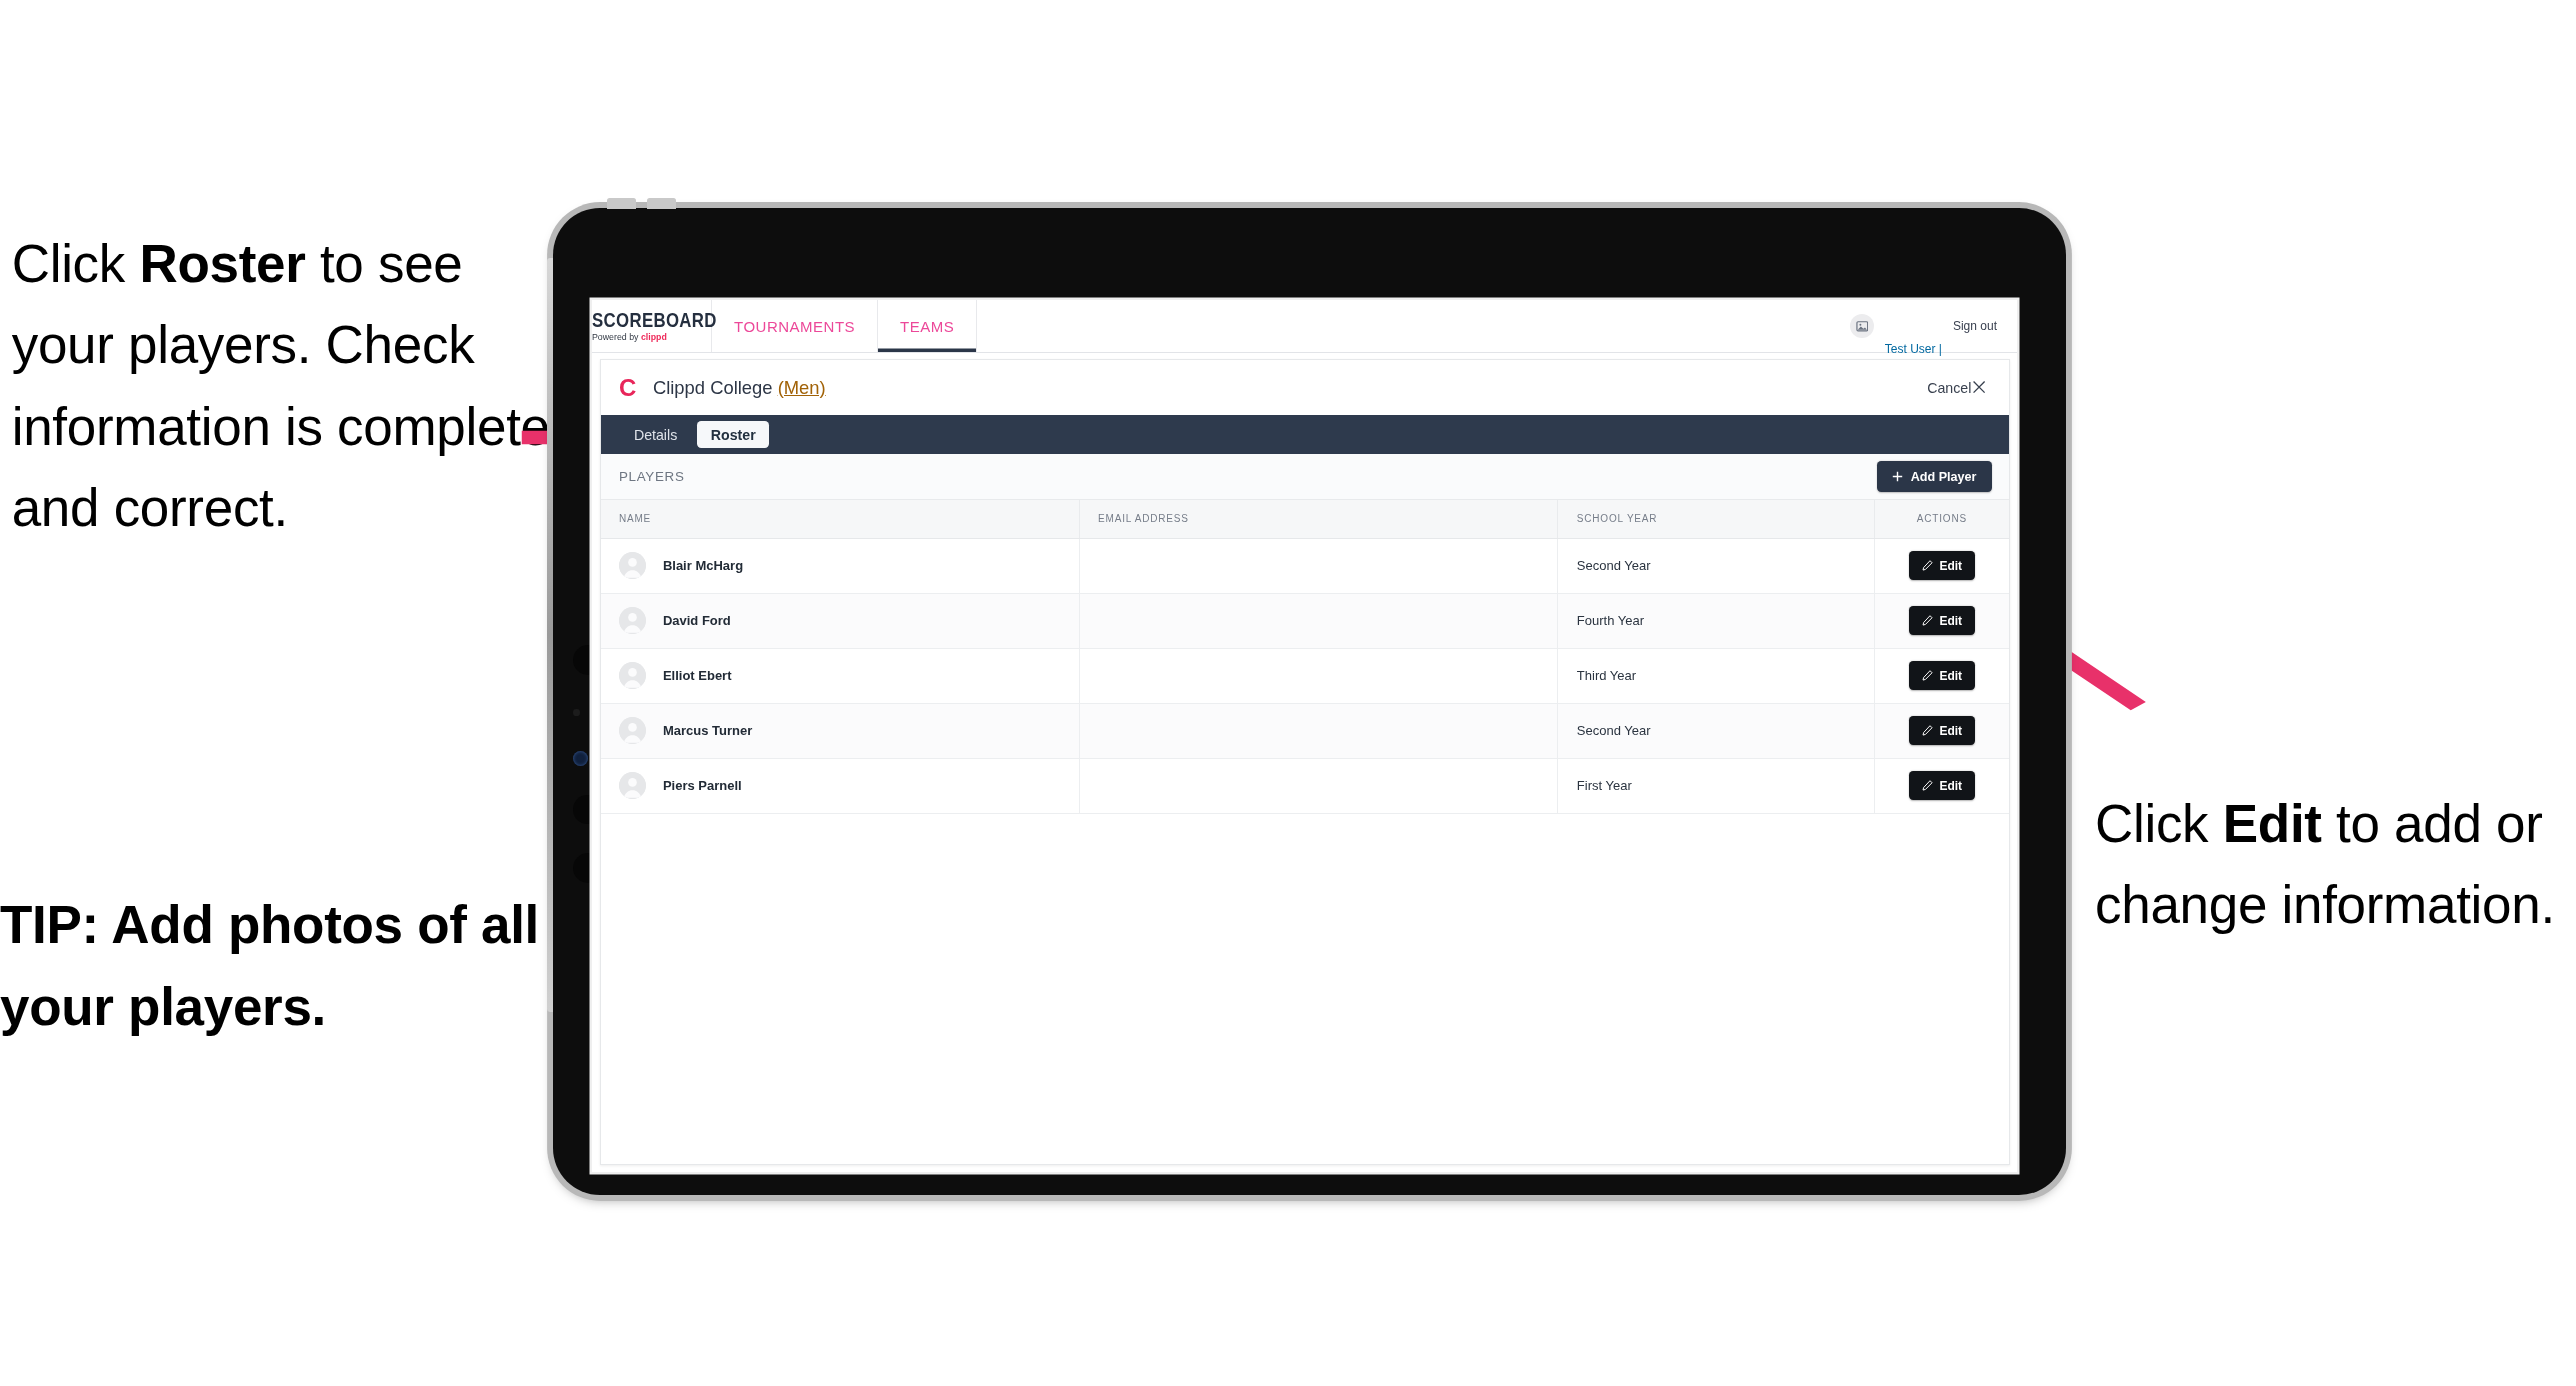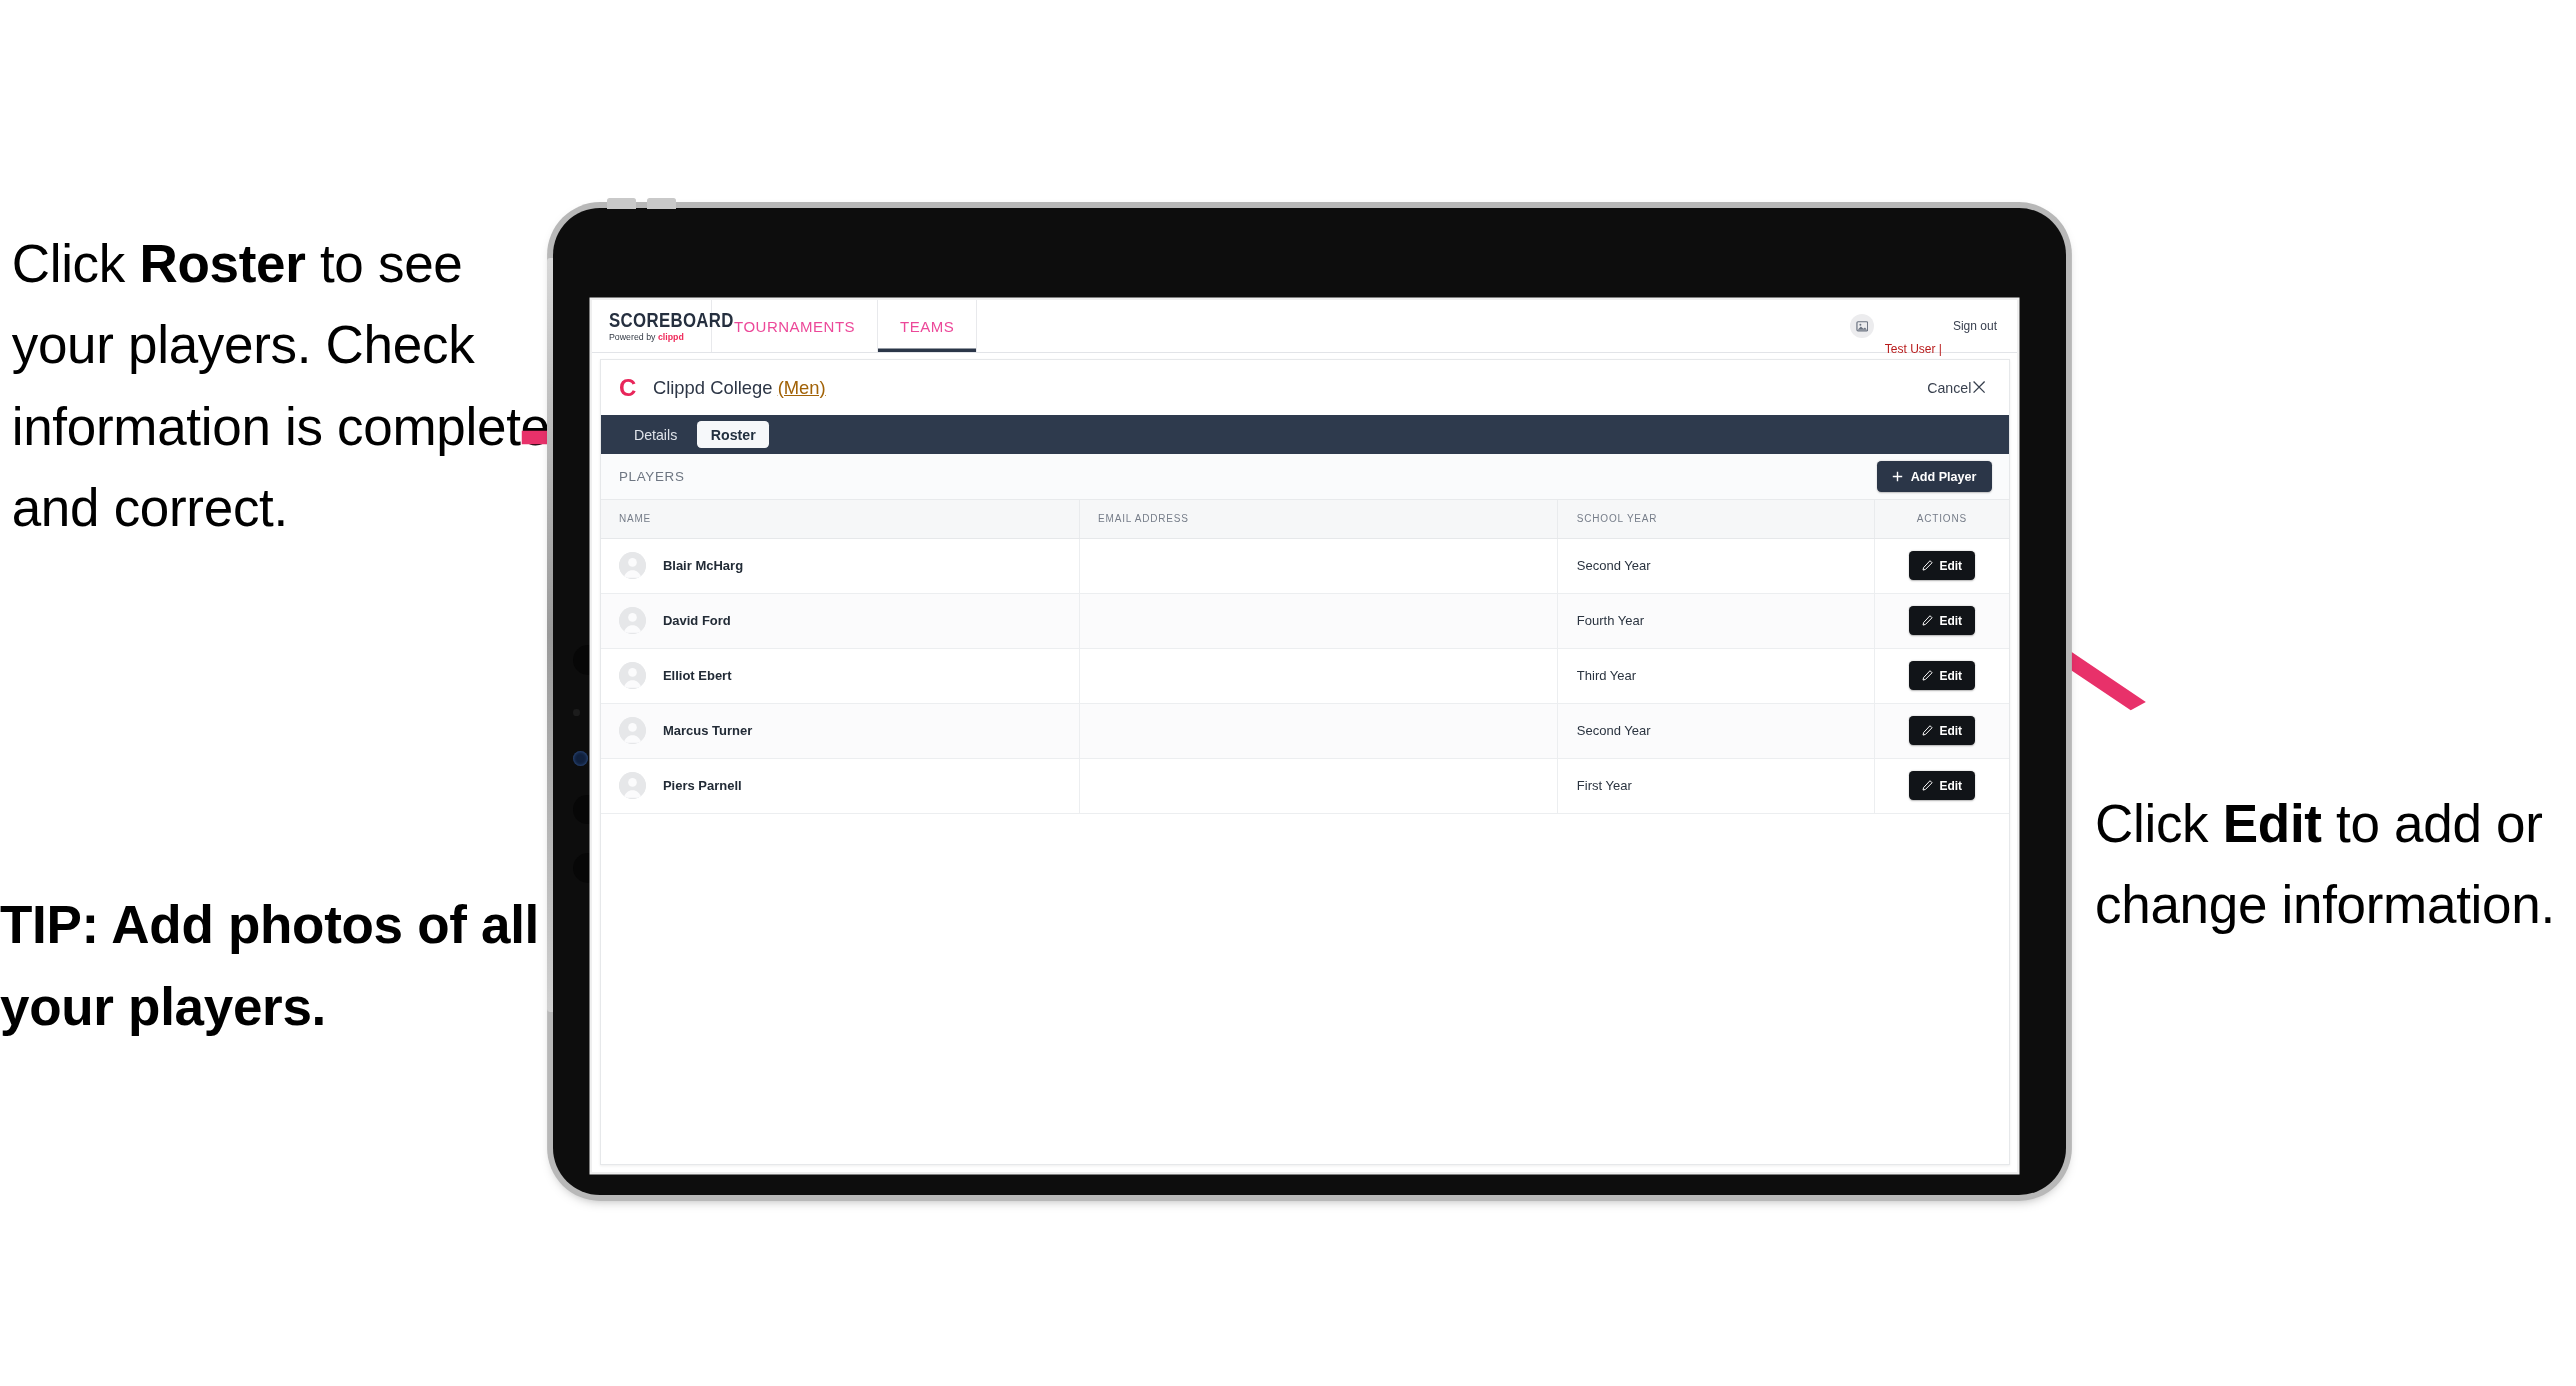--- a/index.html
+++ b/index.html
@@ -64,21 +64,21 @@
     overflow:hidden;
   }
 
   
   #appbar{
     height:52px;background:#fff;border-bottom:0.8px solid #e2e4e8;
     display:flex;align-items:stretch;position:relative;
   }
   #logo-block{
     width:120px;display:flex;flex-direction:column;justify-content:center;
-    padding-left:17px;border-right:0.8px solid #e8e9ec;box-sizing:border-box;
+    padding-left:0;border-right:0.8px solid #e8e9ec;box-sizing:border-box;
   }
   #logo-main{
     font-size:20px;font-weight:bold;color:#252f3f;letter-spacing:0.4px;
     transform:scaleX(.84);transform-origin:left center;line-height:1;
     font-family:"Liberation Sans", sans-serif;
   }
   #logo-sub{font-size:8.8px;color:#333a45;margin-top:2.5px;line-height:1;}
   #logo-sub span{color:#ef2b5b;font-weight:bold;}
   .navtab{
     display:flex;align-items:center;padding:0 22px;
@@ -86,21 +86,21 @@
     border-right:0.8px solid #e8e9ec;box-sizing:border-box;cursor:pointer;
   }
   .navtab.active{box-shadow:inset 0 -3.4px 0 #2b3648;}
   #appbar-spacer{flex:1;}
   #user-area{display:flex;align-items:center;padding-right:20px;gap:11px;}
   #avatar{
     width:24px;height:24px;border-radius:50%;background:#ececee;
     display:flex;align-items:center;justify-content:center;
   }
   #avatar svg{display:block;}
-  #user-name{font-size:12px;color:#b91c1c;margin-top:46px;}
+  #user-name{font-size:12px;color:#0369a1;margin-top:46px;}
   #signout{font-size:12px;color:#3a4150;cursor:pointer;}
 
   
   #card{
     position:absolute;left:7.5px;top:59px;right:7.5px;bottom:7.5px;
     background:#fff;border:0.8px solid #e6e8ea;box-shadow:0 0.8px 2.5px rgba(0,0,0,.07);
     display:flex;flex-direction:column;overflow:hidden;
   }
   #card-head{
     height:55px;display:flex;align-items:center;padding:0 22px 0 18.4px;background:#fff;

